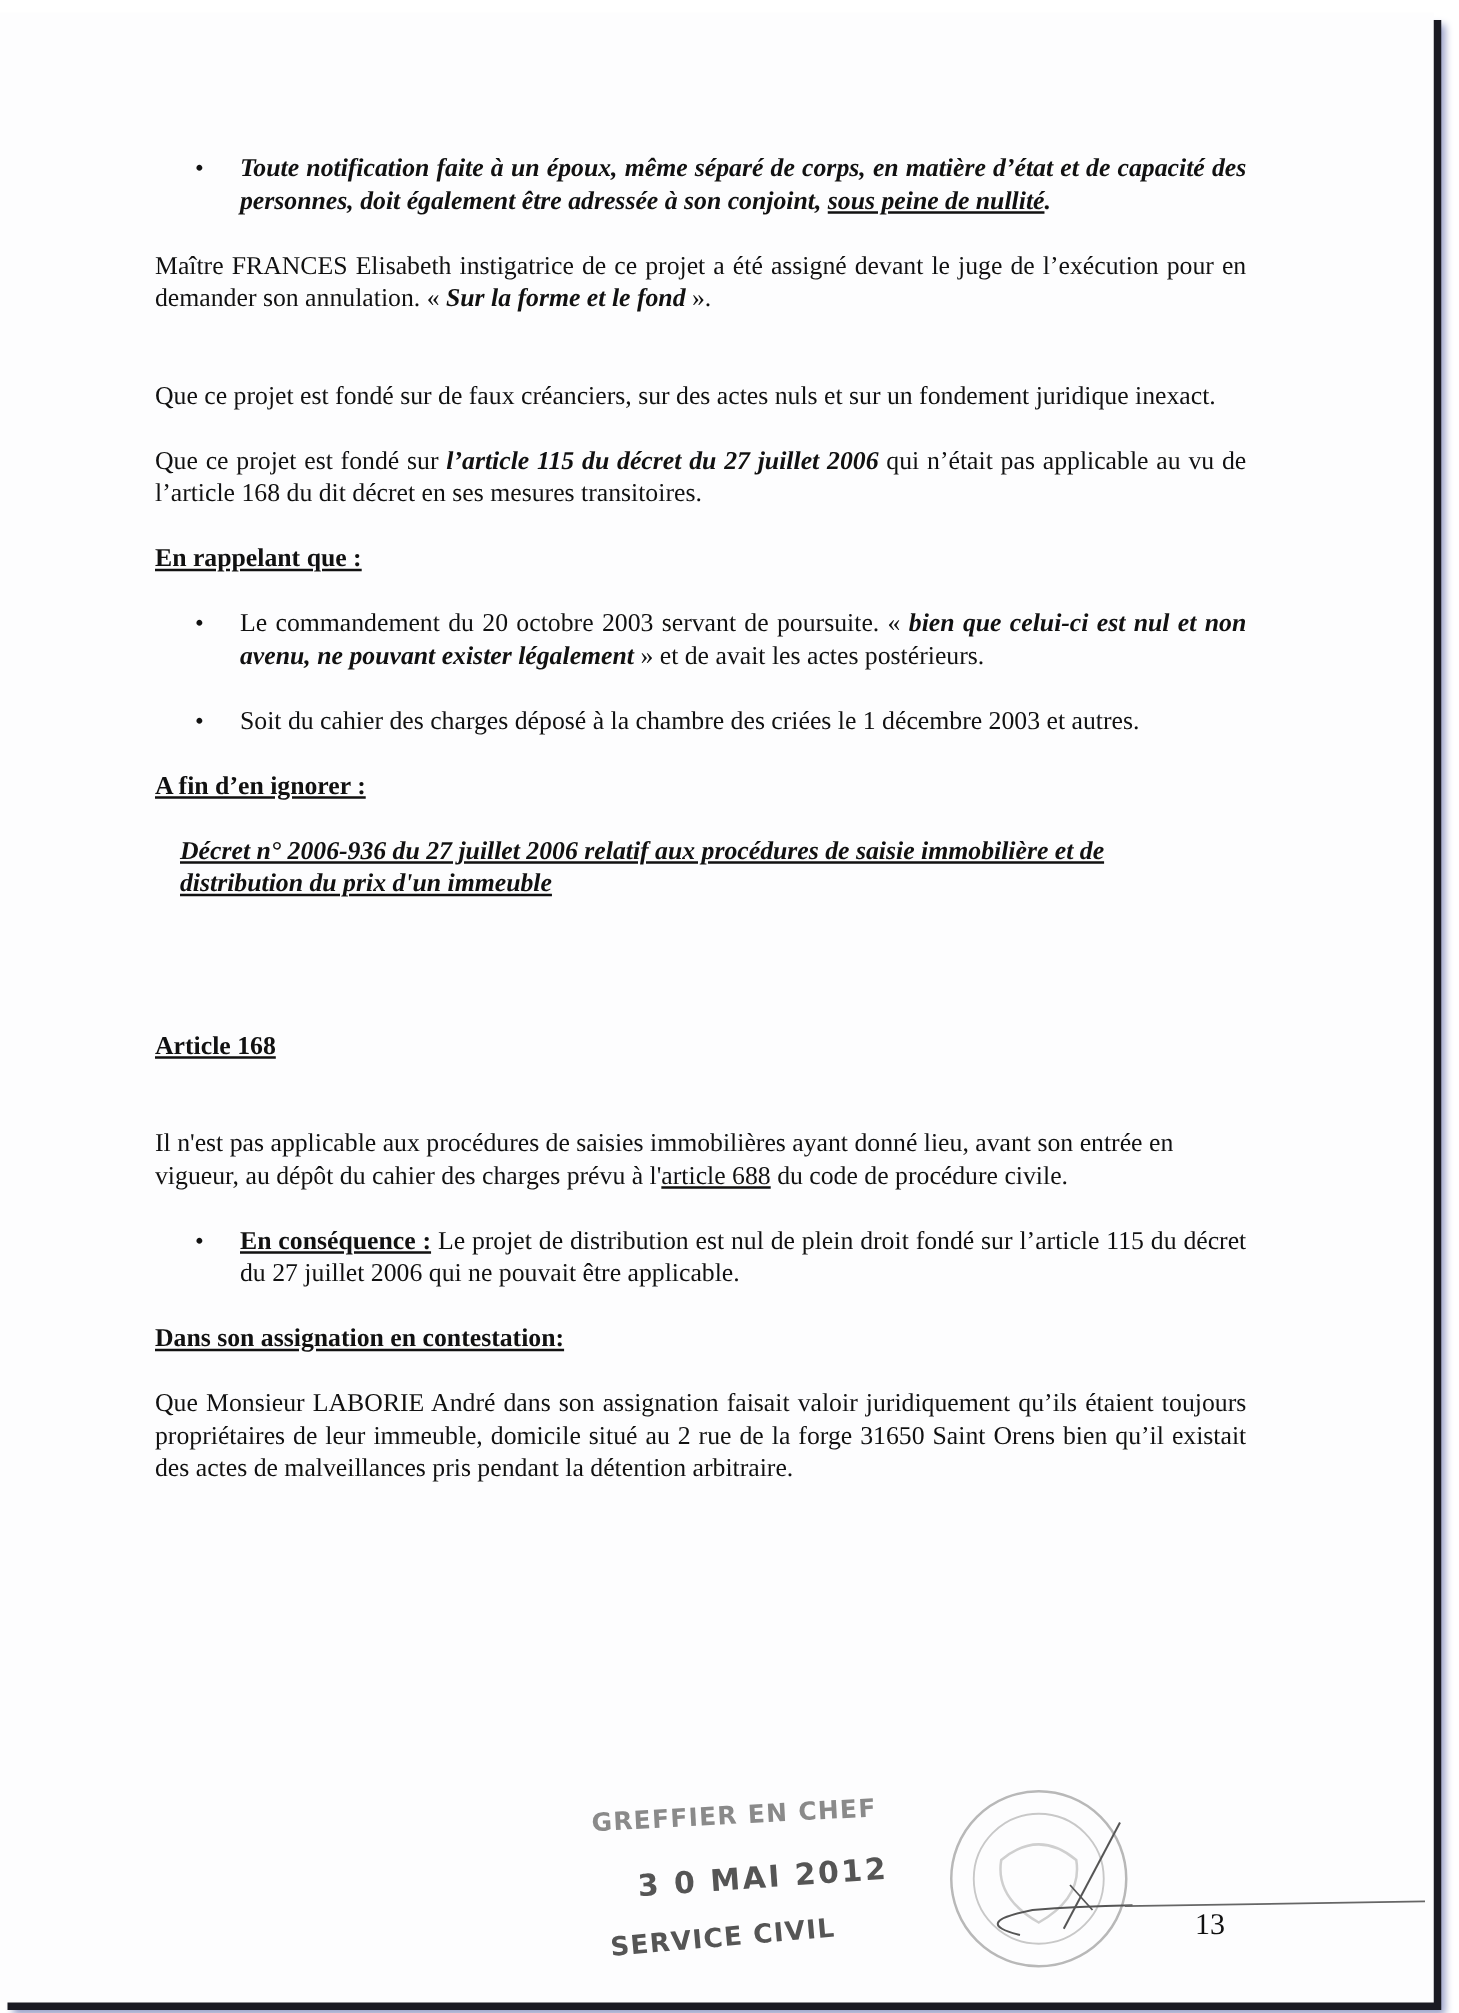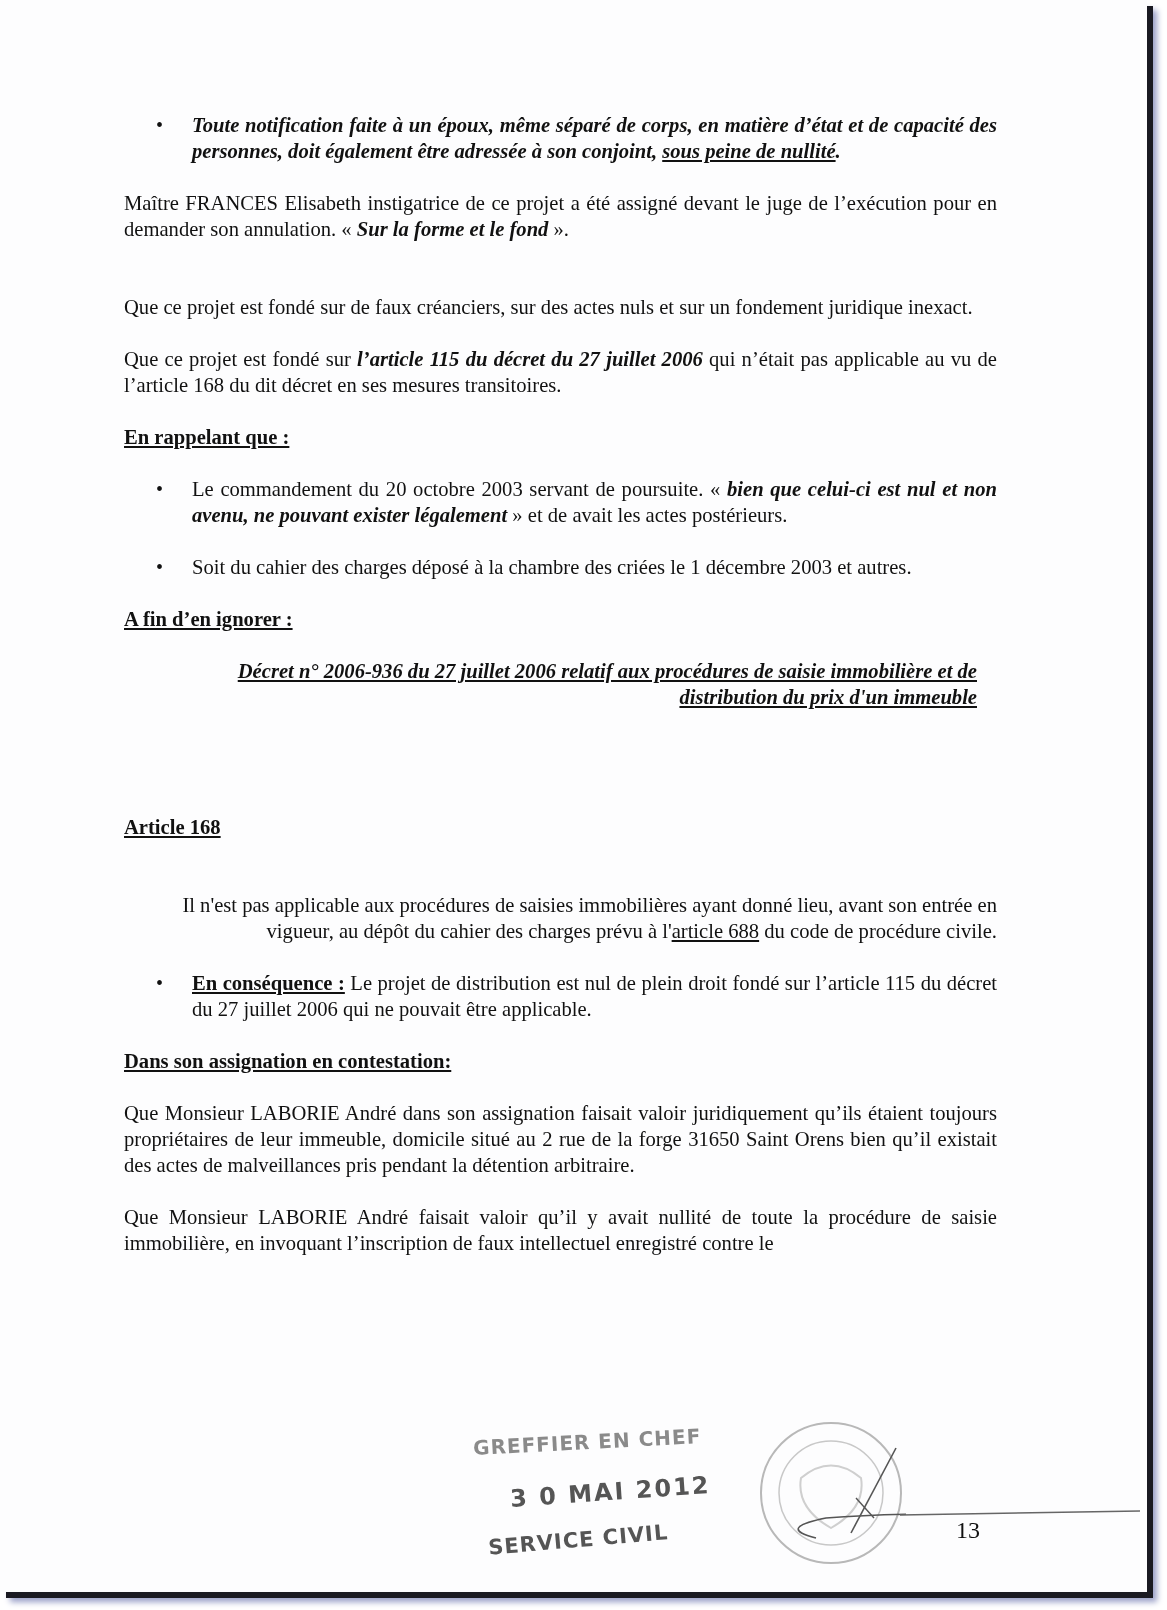--- a/index.html
+++ b/index.html
@@ -1,35 +1,35 @@
 <!DOCTYPE html>
 <html><head>
 <meta charset="utf-8">
 <style>
   html, body { margin: 0; padding: 0; }
   body {
     width: 1167px; height: 1610px; background: #ffffff; position: relative; overflow: hidden;
     font-family: "Liberation Serif", "DejaVu Serif", serif; color: #111;
   }
   .page {
-    position: absolute; left: 0; top: 0; width: 1147px; height: 1592px;
+    position: absolute; left: 0; top: 10px; width: 1147px; height: 1592px;
     background: #fdfdfe;
     box-shadow: 6px 6px 0 #1a1a22, 10px 10px 6px #9aa0c8;
   }
   .content {
     position: absolute; left: 124px; top: 112px; width: 873px;
     font-size: 20.6px; line-height: 26px;
   }
   p { margin: 0; text-align: justify; }
   .bullet { position: relative; padding-left: 68px; }
   .bullet::before { content: "\2022"; position: absolute; left: 32px; top: 0; font-size: 20px; }
   .bi { font-weight: bold; font-style: italic; }
   .u { text-decoration: underline; }
   .hd { font-weight: bold; text-decoration: underline; }
-  .center { text-align: right; }
+  .center { text-align: left; }
   .gap1 { height: 26px; }
   .stamp-greffier {
     position: absolute; left: 473px; top: 1430px; font-family: "DejaVu Sans", sans-serif;
     font-weight: bold; font-size: 20px; color: #8a8a8a; letter-spacing: 1px;
     transform: rotate(-3deg);
   }
   .stamp-date {
     position: absolute; left: 510px; top: 1478px; font-family: "DejaVu Sans", sans-serif;
     font-weight: bold; font-size: 24px; color: #555; letter-spacing: 2px; transform: rotate(-4deg);
   }
@@ -85,37 +85,36 @@
       <div class="gap1"></div>
       <div class="gap1"></div>
 
     <div class="gap1"></div>
 
     <p class="hd">Article 168</p>
     <div class="gap1"></div>
 
     <div class="gap1"></div>
 
-    <p style="text-align:right;">
+    <p style="text-align:left;">
       <span>Il n'est pas applicable aux procédures de saisies immobilières ayant donné lieu, avant son entrée en vigueur, au dépôt du cahier des charges prévu à l'</span><span class="u">article 688</span><span> du code de procédure civile.</span>
     </p>
     <div class="gap1"></div>
 
     <p class="bullet">
       <span class="hd">En conséquence :</span><span> Le projet de distribution est nul de plein droit fondé sur l’article 115 du décret du 27 juillet 2006 qui ne pouvait être applicable.</span>
     </p>
     <div class="gap1"></div>
 
     <p class="hd">Dans son assignation en contestation:</p>
     <div class="gap1"></div>
 
     <p>Que Monsieur LABORIE André dans son assignation faisait valoir juridiquement qu’ils étaient toujours propriétaires de leur immeuble, domicile  situé au 2 rue de la forge 31650 Saint Orens bien qu’il existait des actes de malveillances pris pendant la détention arbitraire.</p>
     <div class="gap1"></div>
 
-    <p>Que Monsieur LABORIE André faisait valoir qu’il y avait nullité de toute la procédure de saisie immobilière, en invoquant l’inscription de faux intellectuel enregistré contre le</p>
   </div>
 
   <div class="stamp-greffier">GREFFIER EN CHEF</div>
   <div class="stamp-date">3 0 MAI 2012</div>
   <div class="stamp-service">SERVICE CIVIL</div>
 
   <svg class="seal" viewBox="0 0 150 150">
     <circle cx="75" cy="75" r="70" fill="none" stroke="#b8b8b8" stroke-width="2"></circle>
     <circle cx="75" cy="75" r="52" fill="none" stroke="#c8c8c8" stroke-width="1.5"></circle>
     <path d="M45 60 Q75 35 105 60 Q110 90 75 110 Q40 90 45 60Z" fill="none" stroke="#cfcfcf" stroke-width="2"></path>

